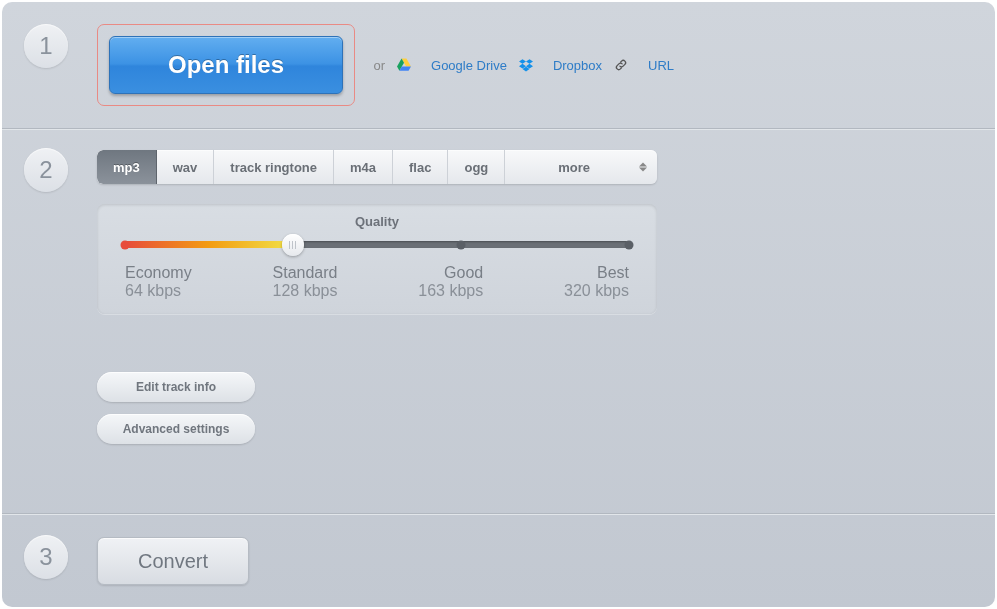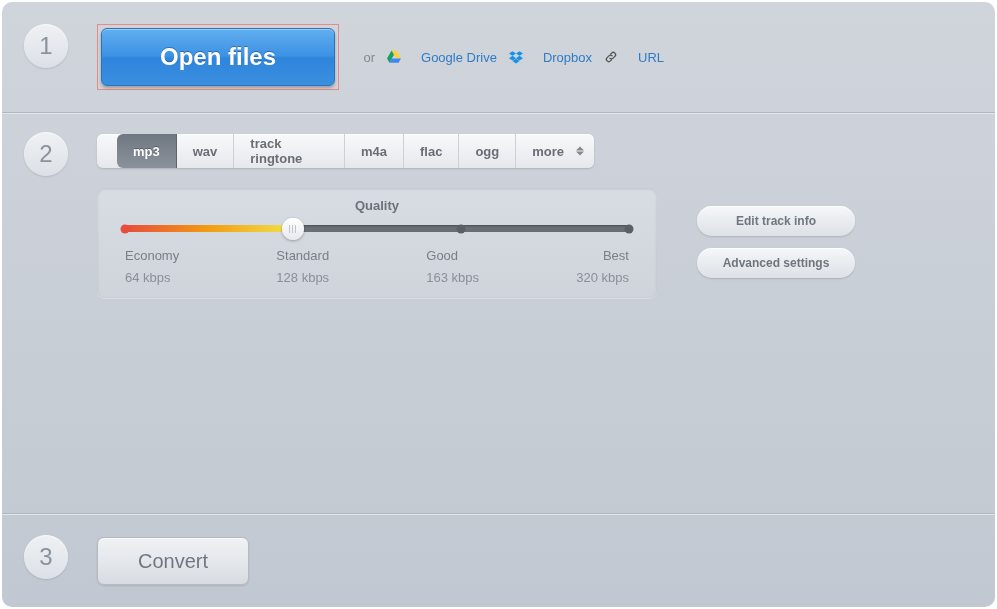--- a/index.html
+++ b/index.html
@@ -46,22 +46,22 @@
       justify-content: center;
       color: #8a929c;
       font-size: 24px;
       font-weight: normal;
     }
     .step-2 .step-number { top: 18px; }
     .step-3 .step-number { top: 20px; }
     .open-files-wrap {
       display: inline-block;
       border: 1px solid #e98a84;
-      padding: 3px;
-      border-radius: 0;
+      padding: 11px;
+      border-radius: 7px;
       vertical-align: middle;
     }
     .open-files-btn {
       width: 234px;
       height: 58px;
       border-radius: 6px;
       border: 1px solid #2e72b8;
       background: linear-gradient(to bottom, #62aef0 0%, #3c92e4 48%, #2f85dc 52%, #3a8fe0 100%);
       color: #fff;
       font-size: 24px;
@@ -70,43 +70,42 @@
       box-shadow: inset 0 1px 0 rgba(255,255,255,.4), 0 2px 3px rgba(0,0,0,.25);
       cursor: pointer;
       display: flex;
       align-items: center;
       justify-content: center;
     }
     .sources {
       display: inline-flex;
       align-items: center;
       vertical-align: middle;
-      margin-left: 20px;
+      margin-left: 14px;
       gap: 12px;
       color: #888;
       font-size: 13px;
     }
     .source-link {
       display: inline-flex;
       align-items: center;
       gap: 20px;
       color: #2e7cc7;
       cursor: pointer;
     }
     .source-link svg { width: 14px; height: 14px; }
     .gd-icon { width: 14px; height: 13px; }
     .tabs {
       display: flex;
       height: 34px;
       background: linear-gradient(to bottom, #f8f9fa, #e5e8ec);
       border-radius: 6px;
       box-shadow: 0 1px 2px rgba(0,0,0,.15), inset 0 1px 0 rgba(255,255,255,.6);
-      width: 497px;
+      width: 560px;
       overflow: hidden;
-      padding-left: 20px;
     }
     .tab {
       display: flex;
       align-items: center;
       justify-content: center;
       padding: 0 16px;
       color: #6a6f76;
       font-size: 13px;
       font-weight: bold;
       border-right: 1px solid #cdd1d7;
@@ -140,20 +139,21 @@
       border-right: 4px solid transparent;
     }
     .more-arrows .up { border-bottom: 4px solid #888; }
     .more-arrows .down { border-top: 4px solid #888; }
 
     .quality-row {
       display: flex;
       gap: 40px;
       align-items: flex-start;
       margin-top: 20px;
+      flex-direction: column;
     }
     .quality-panel {
       width: 560px;
       height: 110px;
       background: linear-gradient(to bottom, #d8dde3, #cfd4db);
       border-radius: 8px;
       box-shadow: inset 0 1px 3px rgba(0,0,0,.12), 0 1px 0 rgba(255,255,255,.3);
       padding: 10px 28px 12px;
       position: relative;
     }
@@ -206,23 +206,23 @@
       cursor: pointer;
     }
     .slider-handle span {
       width: 1px; height: 8px; background: #bfc4ca;
     }
     .quality-labels {
       display: flex;
       justify-content: space-between;
       margin-top: 16px;
     }
-    .qlabel { text-align: left; color: #797f87; font-size: 12px; }
-    .qlabel .name { font-size: 13px; display: block; }
-    .qlabel .rate { font-size: 13px; color: #8a9098; display: block; margin-top: 7px; }
+    .qlabel { text-align: right; color: #797f87; font-size: 12px; }
+    .qlabel .name { font-size: 16px; display: block; }
+    .qlabel .rate { font-size: 16px; color: #8a9098; display: block; margin-top: 0; }
     .qlabel:first-child { text-align: left; }
     .qlabel:last-child { text-align: right; }
 
     .side-buttons {
       display: flex;
       flex-direction: column;
       gap: 12px;
       padding-top: 18px;
     }
     .small-btn {

